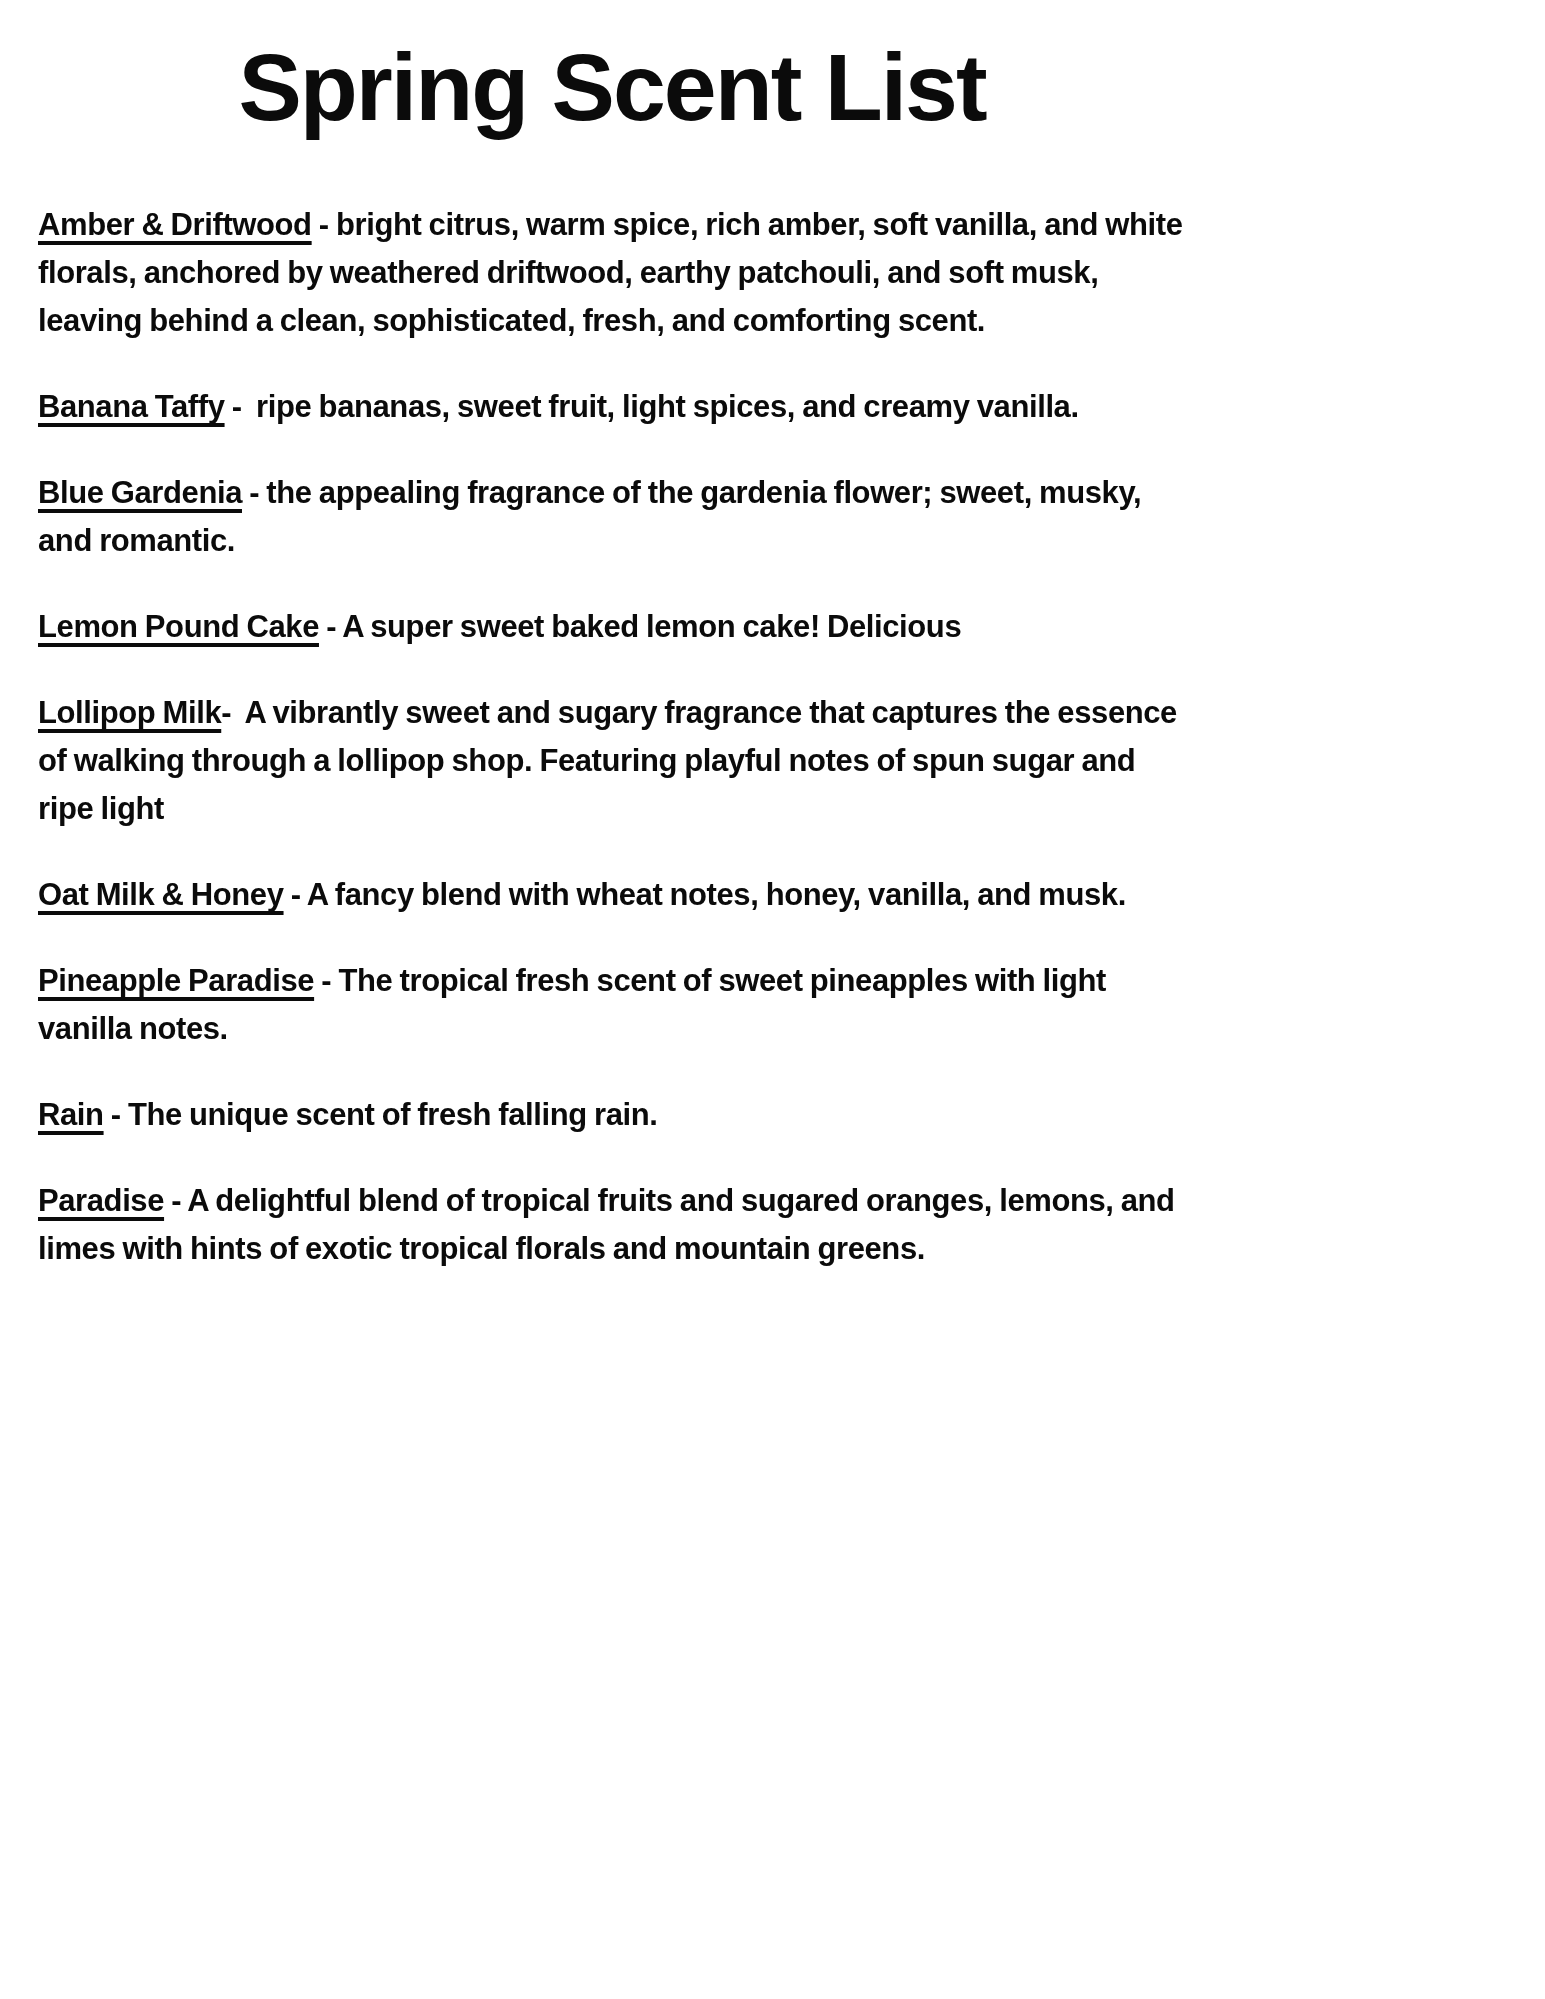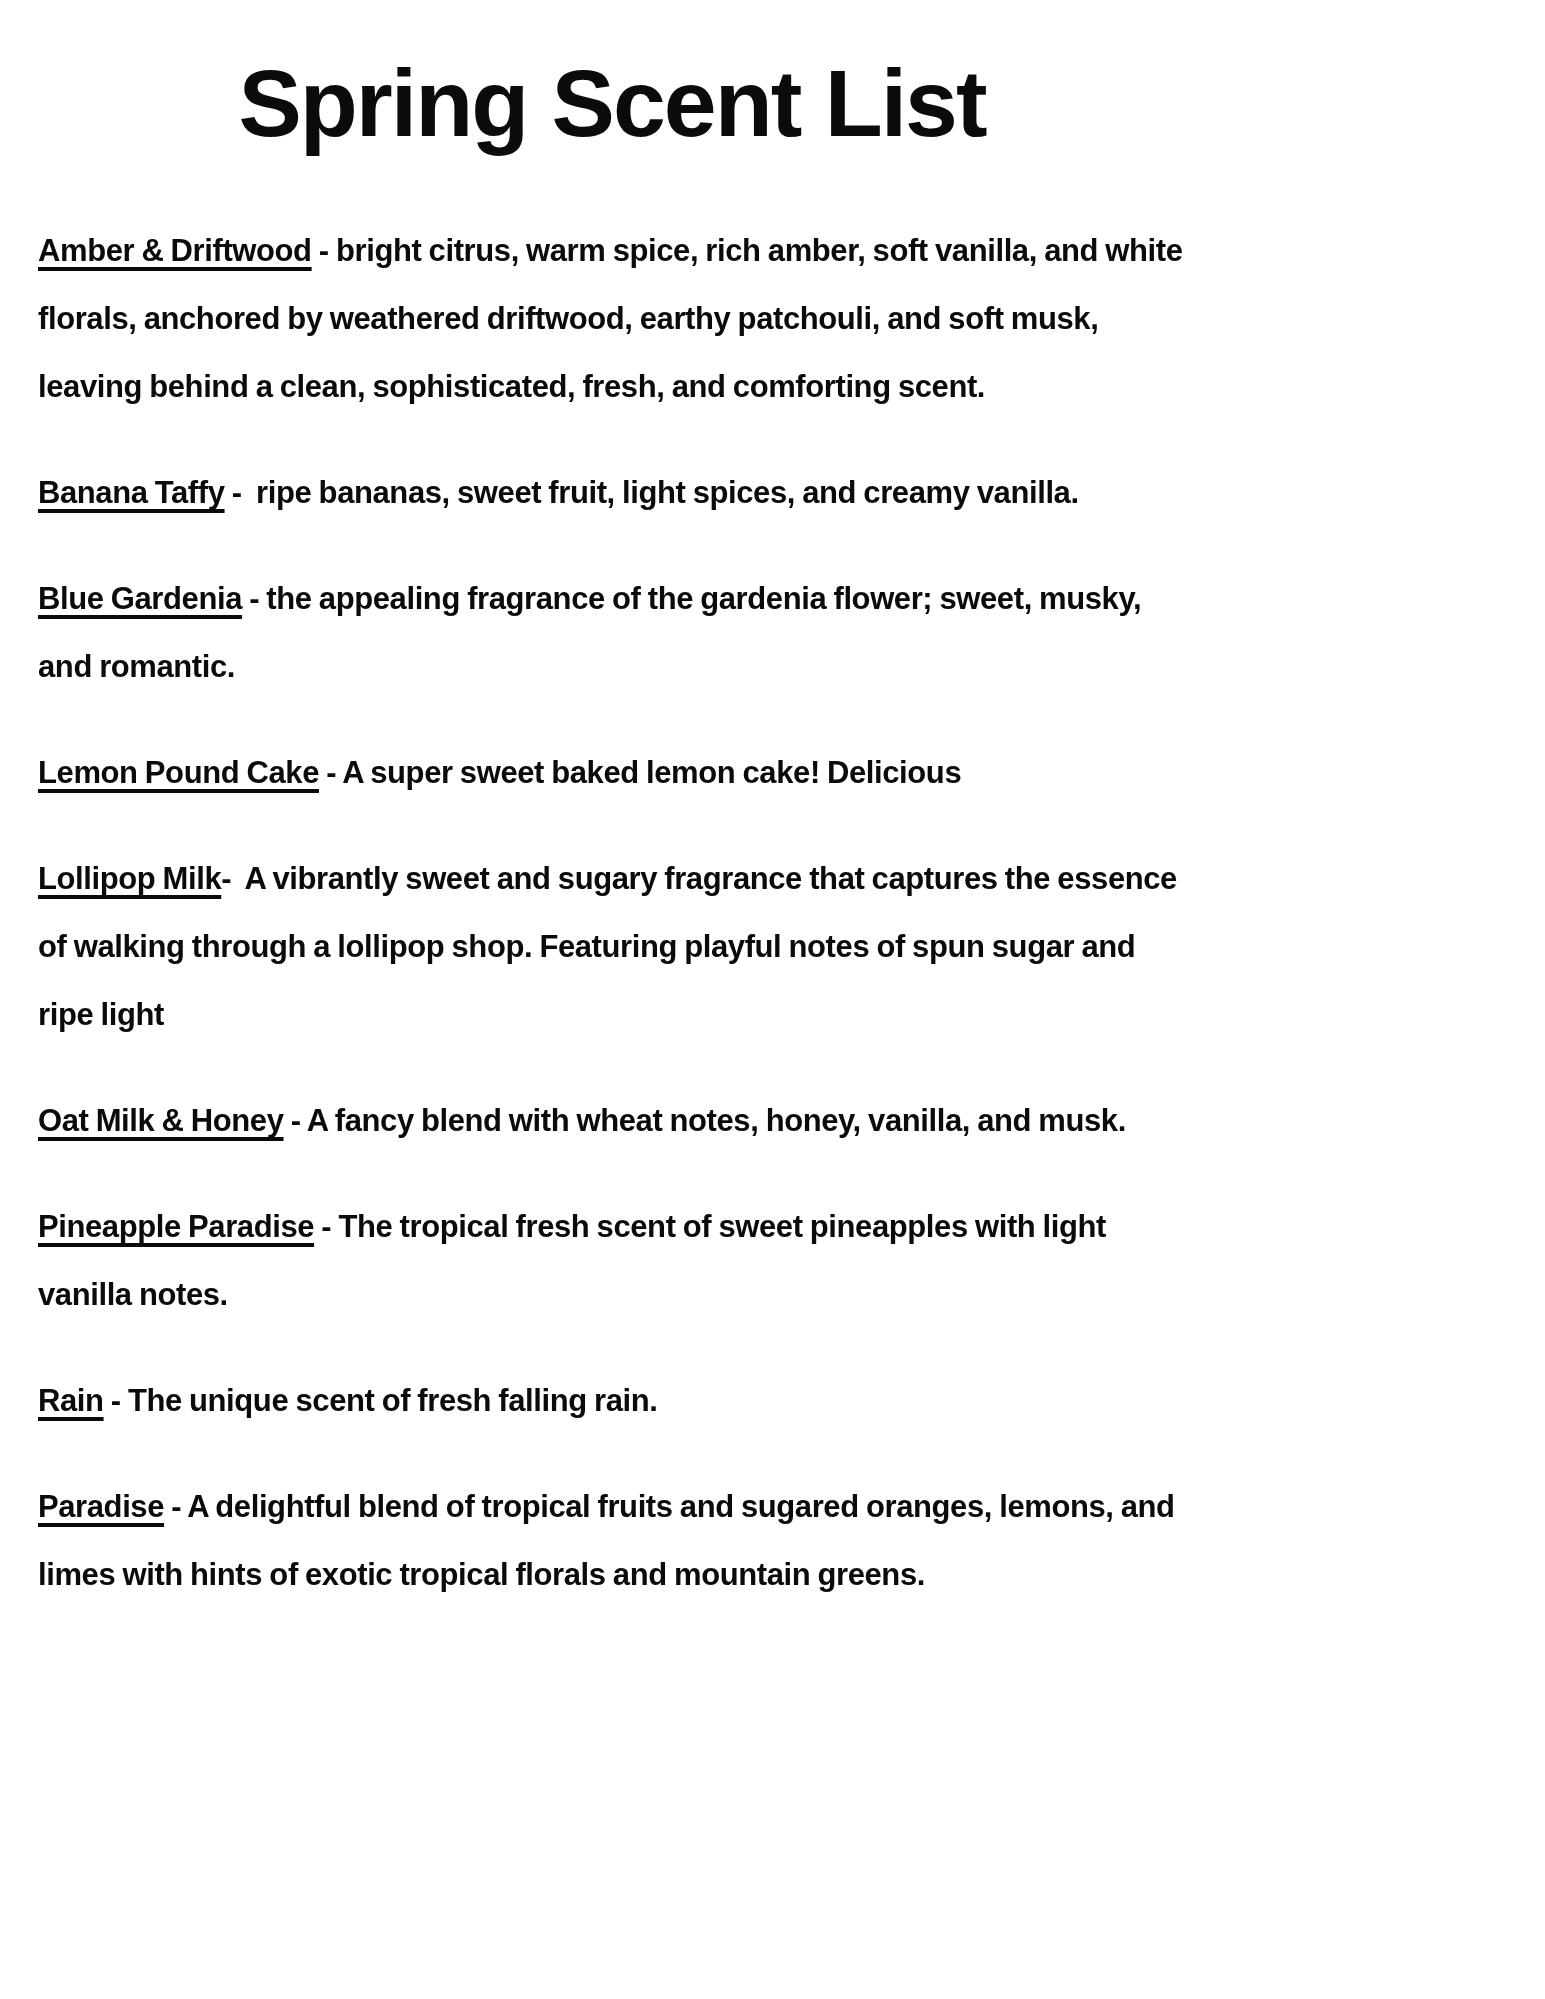--- a/index.html
+++ b/index.html
@@ -9,35 +9,35 @@
   }
   .page {
     position: relative;
     width: 1234px;
     height: 1999px;
     background: #ffffff;
     color: #000000;
     font-family: "Liberation Sans", "DejaVu Sans", sans-serif;
     overflow: hidden;
     box-sizing: border-box;
-    padding: 46px 48px 0 38px;
+    padding: 30px 48px 0 38px;
   }
   .doc-title {
     margin: 0 auto 56px auto;
     text-align: center;
     font-size: 95px;
     line-height: 115px;
     font-weight: 800;
     letter-spacing: -2px;
     color: #0b0b0b;
   }
   .scent-entry {
     margin: 0 0 38px 0;
     font-size: 31px;
-    line-height: 68px;
+    line-height: 48px;
     font-weight: 700;
     letter-spacing: -0.4px;
     word-spacing: -1px;
     white-space: pre-wrap;
     color: #0b0b0b;
   }
   .scent-name {
     text-decoration: underline;
     text-decoration-thickness: 3.5px;
     text-underline-offset: 6px;

